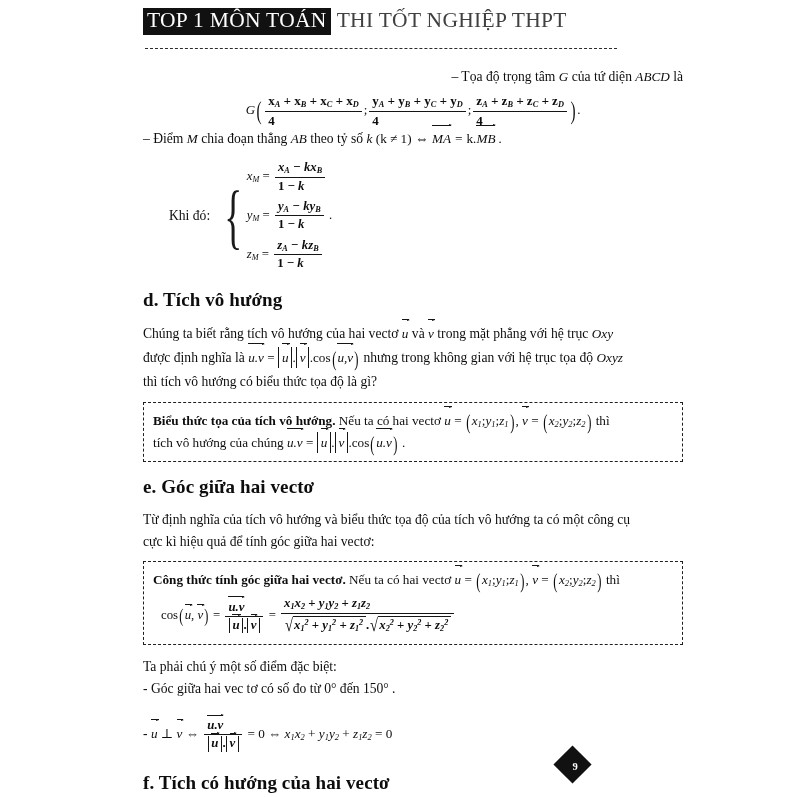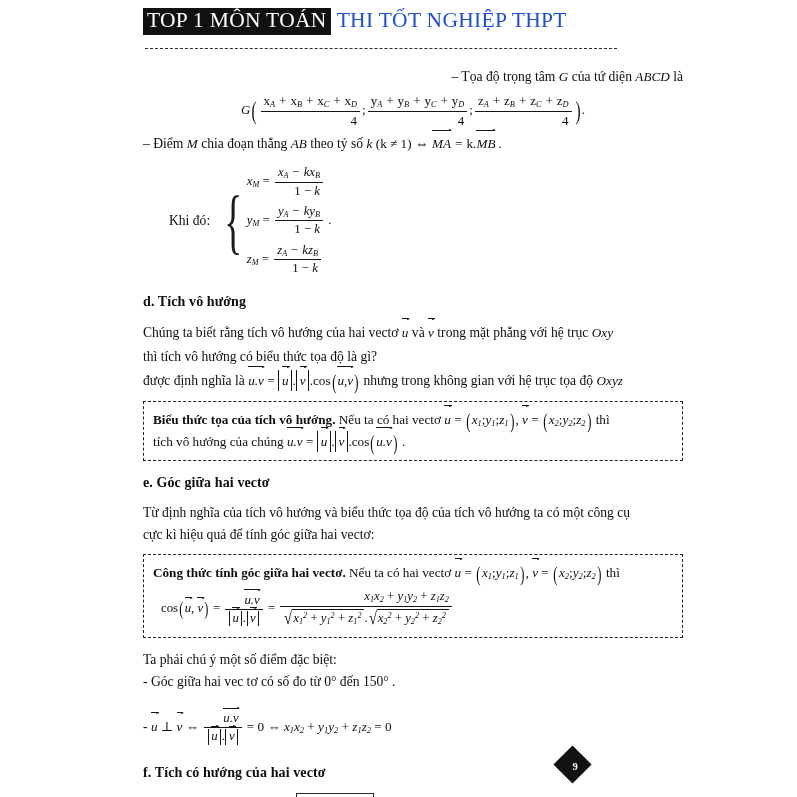--- a/index.html
+++ b/index.html
@@ -46,21 +46,21 @@
     font-family: "Liberation Serif", serif;
   }
   .hl-black {
     background: #111111;
     color: #ffffff;
     padding: 2px 4px 3px 4px;
     font-weight: 400;
     line-height: 1.02;
   }
   .hl-plain {
-    color: #1d4ed8;
+    color: #404040;
     padding-left: 6px;
     font-weight: 400;
   }
   .header-rule {
     position: absolute;
     left: 2px;
     top: 40px;
     width: 472px;
     border-top: 1.6px dashed #2c2c2c;
   }
@@ -69,21 +69,21 @@
   .para {
     font-size: 13.6px;
     line-height: 1.62;
     margin: 0;
     text-align: left;
   }
   .it { font-style: italic; }
   .bold { font-weight: bold; text-align: center; }
 
   .heading {
-    font-size: 14px;
+    font-size: 19px;
     font-weight: bold;
     margin: 0;
     letter-spacing: 0.1px;
   }
 
   
   .math {
     font-family: "Liberation Serif", "DejaVu Serif", serif;
     font-style: italic;
     font-size: 13.2px;
@@ -97,23 +97,24 @@
   }
   sup, .sup {
     font-size: 0.64em;
     vertical-align: 0.5em;
     font-style: italic;
   }
 
   .frac {
     display: inline-block;
     vertical-align: middle;
-    text-align: right;
+    text-align: left;
     line-height: 1.18;
     margin: 0 2px;
+    font-weight: bold;
   }
   .frac > .num {
     display: block;
     padding: 0 3px 1px 3px;
     border-bottom: 1.05px solid #151515;
   }
   .frac > .den {
     display: block;
     padding: 1px 3px 0 3px;
   }
@@ -304,21 +305,21 @@
       <span class="math">ABCD</span>
       <span>là</span>
     </div>
 
     <div class="center" style="margin-top:5px;">
       <span class="math" style="font-size:13px;">
         <span>G</span><span class="paren-big">(</span><span class="frac"><span class="num"><span class="up">x</span><sub>A</sub> + <span class="up">x</span><sub>B</sub> + <span class="up">x</span><sub>C</sub> + <span class="up">x</span><sub>D</sub></span><span class="den up">4</span></span><span class="up">;</span><span class="frac"><span class="num"><span class="up">y</span><sub>A</sub> + <span class="up">y</span><sub>B</sub> + <span class="up">y</span><sub>C</sub> + <span class="up">y</span><sub>D</sub></span><span class="den up">4</span></span><span class="up">;</span><span class="frac"><span class="num"><span class="up">z</span><sub>A</sub> + <span class="up">z</span><sub>B</sub> + <span class="up">z</span><sub>C</sub> + <span class="up">z</span><sub>D</sub></span><span class="den up">4</span></span><span class="paren-big">)</span><span class="up">.</span>
       </span>
     </div>
 
-    <div class="para" style="margin-top:5px;">
+    <div class="para" style="">
       <span>– Điểm</span>
       <span class="math">M</span>
       <span>chia đoạn thẳng</span>
       <span class="math">AB</span>
       <span>theo tỷ số</span>
       <span class="math">k</span>
       <span class="math up">(k ≠ 1)</span>
       <span class="up">⇔</span>
       <span class="math"><span class="vec2"><span class="it">MA</span></span> = <span class="up">k</span>.<span class="vec2"><span class="it">MB</span></span> .</span>
     </div>
@@ -339,28 +340,28 @@
 
     <div class="para" style="margin-top:12px;">
       <span>Chúng ta biết rằng tích vô hướng của hai vectơ</span>
       <span class="math"><span class="vec">u</span></span>
       <span>và</span>
       <span class="math"><span class="vec">v</span></span>
       <span>trong mặt phẳng với hệ trục</span>
       <span class="math">Oxy</span>
     </div>
 
-    <div class="para" style="margin-top:2px;">thì tích vô hướng có biểu thức tọa độ là gì?</div>
-
     <div class="para" style="margin-top:2px;">
       <span>được định nghĩa là</span>
       <span class="math"><span class="vec2"><span class="it">u.v</span></span> <span class="up">=</span> <span class="abs"><span class="vec">u</span></span><span class="up">.</span><span class="abs"><span class="vec">v</span></span><span class="up">.cos</span><span class="medparen">(</span><span class="vec2"><span class="it">u,v</span></span><span class="medparen">)</span></span>
       <span>nhưng trong không gian với hệ trục tọa độ</span>
       <span class="math">Oxyz</span>
     </div>
+
+    <div class="para" style="margin-top:2px;">thì tích vô hướng có biểu thức tọa độ là gì?</div>
 
     <div class="box-dashed" style="margin-top:9px;">
       <div class="para" style="font-size:13.2px;">
         <span class="bold">Biểu thức tọa của tích vô hướng.</span>
         <span>Nếu ta có hai vectơ</span>
         <span class="math"><span class="vec">u</span> <span class="up">=</span> <span class="medparen">(</span><span class="it">x</span><sub>1</sub><span class="up">;</span><span class="it">y</span><sub>1</sub><span class="up">;</span><span class="it">z</span><sub>1</sub><span class="medparen">)</span><span class="up">,</span></span>
         <span class="math"><span class="vec">v</span> <span class="up">=</span> <span class="medparen">(</span><span class="it">x</span><sub>2</sub><span class="up">;</span><span class="it">y</span><sub>2</sub><span class="up">;</span><span class="it">z</span><sub>2</sub><span class="medparen">)</span></span>
         <span>thì</span>
       </div>
       <div class="para" style="margin-top:0; font-size:13.2px;">

